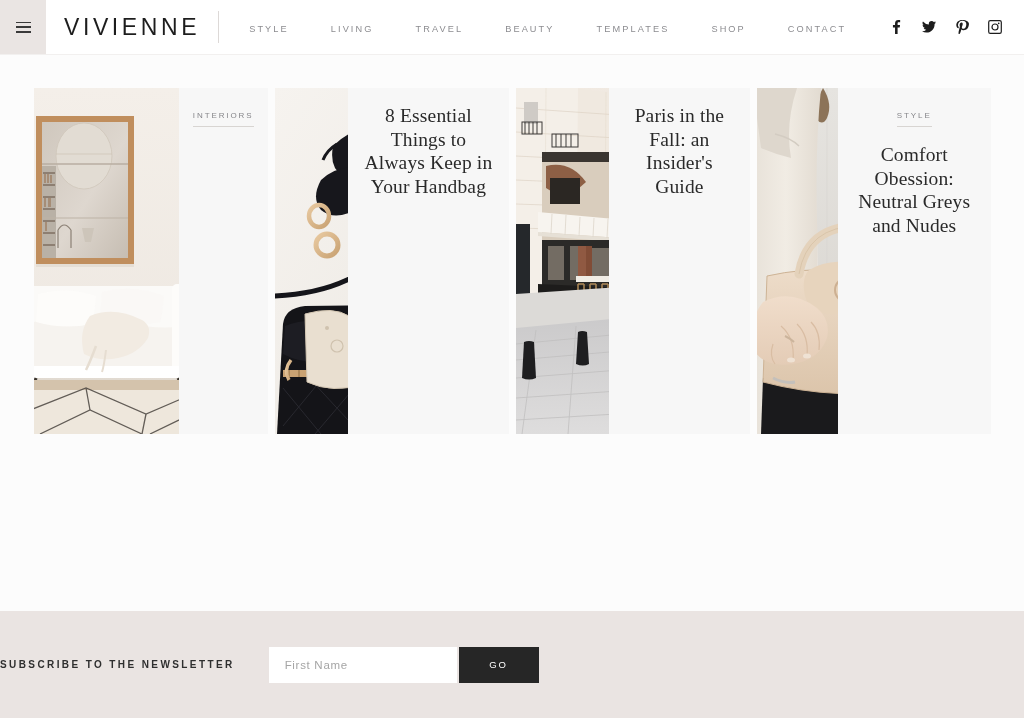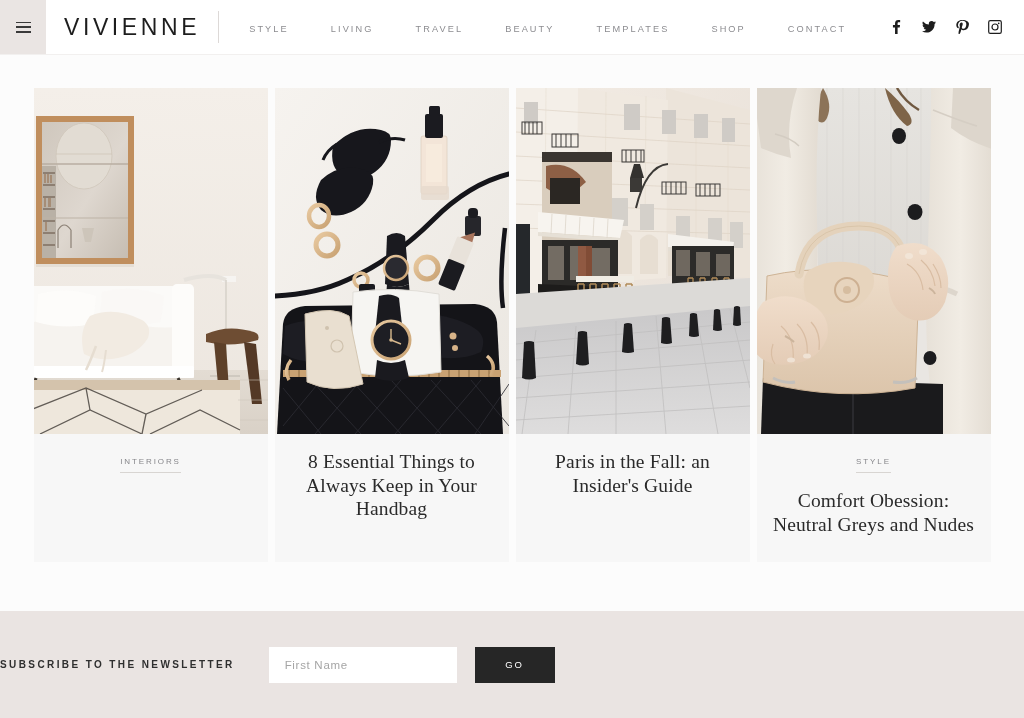--- a/index.html
+++ b/index.html
@@ -125,21 +125,20 @@
     display: flex;
     justify-content: center;
     gap: 7px;
     padding: 0 33px;
   }
 
   .post-card {
     width: 234px;
     background: #f7f7f7;
     display: flex;
-    flex-direction: column;
     cursor: pointer;
   }
 
   .card-thumb {
     width: 234px;
     height: 346px;
     overflow: hidden;
     position: relative;
     background: #e8e4de;
   }
@@ -197,21 +196,21 @@
     outline: none;
     background: #ffffff;
     height: 36px;
     font-family: "Liberation Sans", sans-serif;
     font-size: 11.5px;
     letter-spacing: 0.7px;
     color: #4a4a4a;
     padding: 0 16px;
   }
   .nl-input::placeholder { color: #a5a5a5; }
-  #first-name { width: 188px; margin-right: 18px; }
+  #first-name { width: 188px; margin-right: 2px; }
   #email-address { width: 188px; margin-right: 20px; }
 
   .go-button {
     width: 80px;
     height: 36px;
     background: #262626;
     color: #ffffff;
     border: none;
     font-family: "Liberation Sans", sans-serif;
     font-size: 9.5px;

